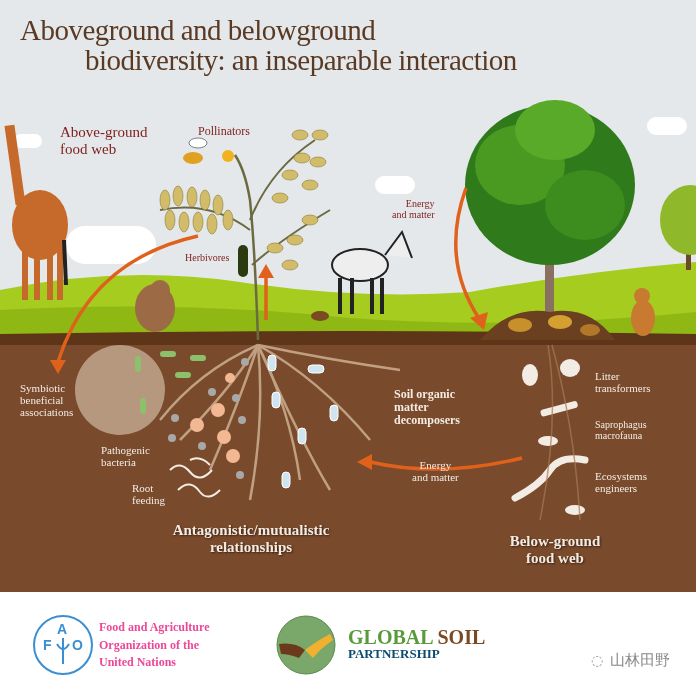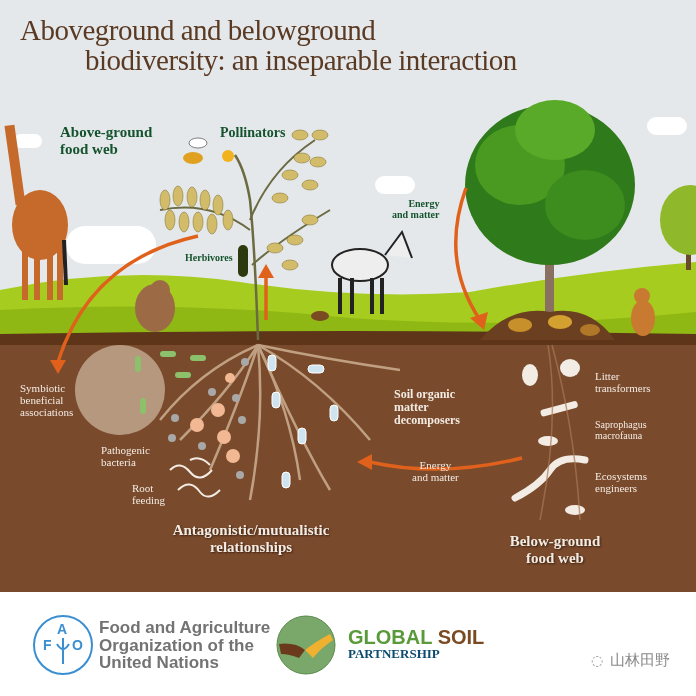--- a/index.html
+++ b/index.html
@@ -6,25 +6,25 @@
   body { width: 696px; height: 696px; overflow: hidden; background: #ffffff; font-family: "Liberation Serif", serif; }
   .canvas { position: relative; width: 696px; height: 696px; }
   .sky { position: absolute; left: 0; top: 0; width: 696px; height: 340px; background: #e4e8ea; }
   .title { position: absolute; color: #5b3a24; font-family: "Liberation Serif", serif; font-size: 29px; letter-spacing: -0.5px; line-height: 1; }
   .title.l1 { left: 20px; top: 16px; }
   .title.l2 { left: 85px; top: 46px; }
   .cloud { position: absolute; background: #fff; border-radius: 50px; }
   .hill-svg { position: absolute; left: 0; top: 0; }
   .footer { position: absolute; left: 0; top: 592px; width: 696px; height: 104px; background: #fff; }
   .lbl { position: absolute; font-family: "Liberation Serif", serif; line-height: 1.1; }
-  .dark { color: #14532d; font-weight: bold; }
+  .dark { color: #7f1d1d; font-weight: normal; }
   .lightlbl { color: #f3ece4; font-size: 12px; }
   .boldlight { color: #f3ece4; font-weight: bold; font-size: 15px; text-shadow: 1px 1px 2px #3a2010; }
-  .fao-text { position: absolute; left: 99px; top: 619px; color: #737373; font-family: Liberation Sans, sans-serif; font-size: 17px; line-height: 17.5px; font-weight: bold; }
-  .gsp1 { position: absolute; left: 348px; top: 626px; font-family: Liberation Sans, sans-serif; font-size: 20px; font-weight: bold; }
+  .fao-text { position: absolute; left: 99px; top: 619px; color: #ec4899; font-family: Liberation Serif, serif; font-size: 12px; line-height: 17.5px; font-weight: bold; }
+  .gsp1 { position: absolute; left: 348px; top: 626px; font-family: Liberation Serif, serif; font-size: 20px; font-weight: bold; }
   .gsp2 { position: absolute; left: 348px; top: 646px; font-family: "Liberation Serif", serif; font-size: 13px; font-weight: bold; color: #0c4a6e; }
   .watermark { position: absolute; left: 610px; top: 651px; color: #888; font-family: "DejaVu Sans", sans-serif; font-size: 15px; }
 </style>
 </head>
 <body>
 
 <div class="canvas">
   <div class="sky"></div>
 
   <div class="title l2">biodiversity: an inseparable interaction</div>
@@ -200,21 +200,21 @@
       <polygon points="470,318 488,312 484,330"></polygon>
       <polygon points="258,278 274,278 266,264"></polygon>
       <polygon points="372,454 372,470 357,462"></polygon>
     </g>
   </svg>
 
   <div class="lbl dark" style="left:60px;top:124px;font-size:15px;">
     <div>Above-ground</div>
     <div>food web</div>
   </div>
-  <div class="lbl dark" style="left:220px;top:125px;font-size:14px;">Pollinators</div>
+  <div class="lbl dark" style="left:198px;top:125px;font-size:12px;">Pollinators</div>
   <div class="lbl dark" style="left:185px;top:252px;font-size:10px;">Herbivores</div>
   <div class="lbl dark" style="left:392px;top:198px;font-size:10px;text-align:right;">
     <div>Energy</div>
     <div>and matter</div>
   </div>
 
   <div class="lbl lightlbl" style="left:20px;top:382px;font-size:11px;">
     <div>Symbiotic</div>
     <div>beneficial</div>
     <div>associations</div>

